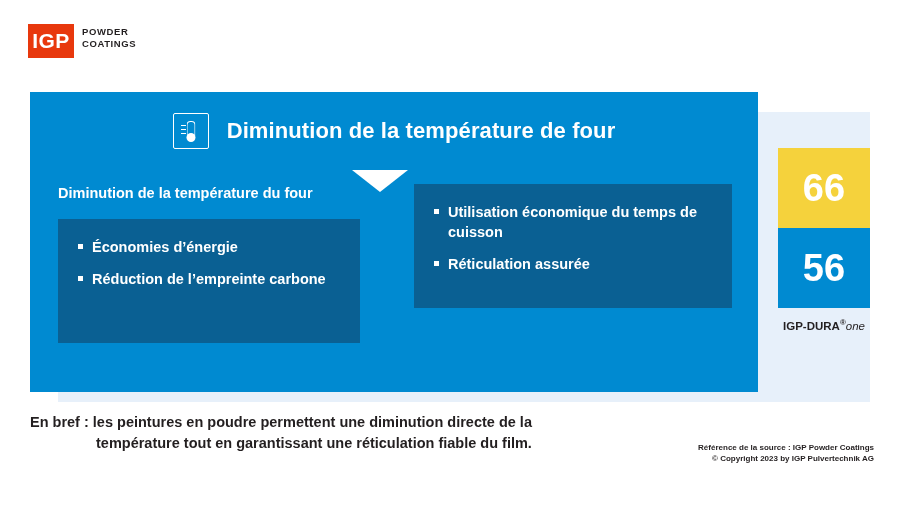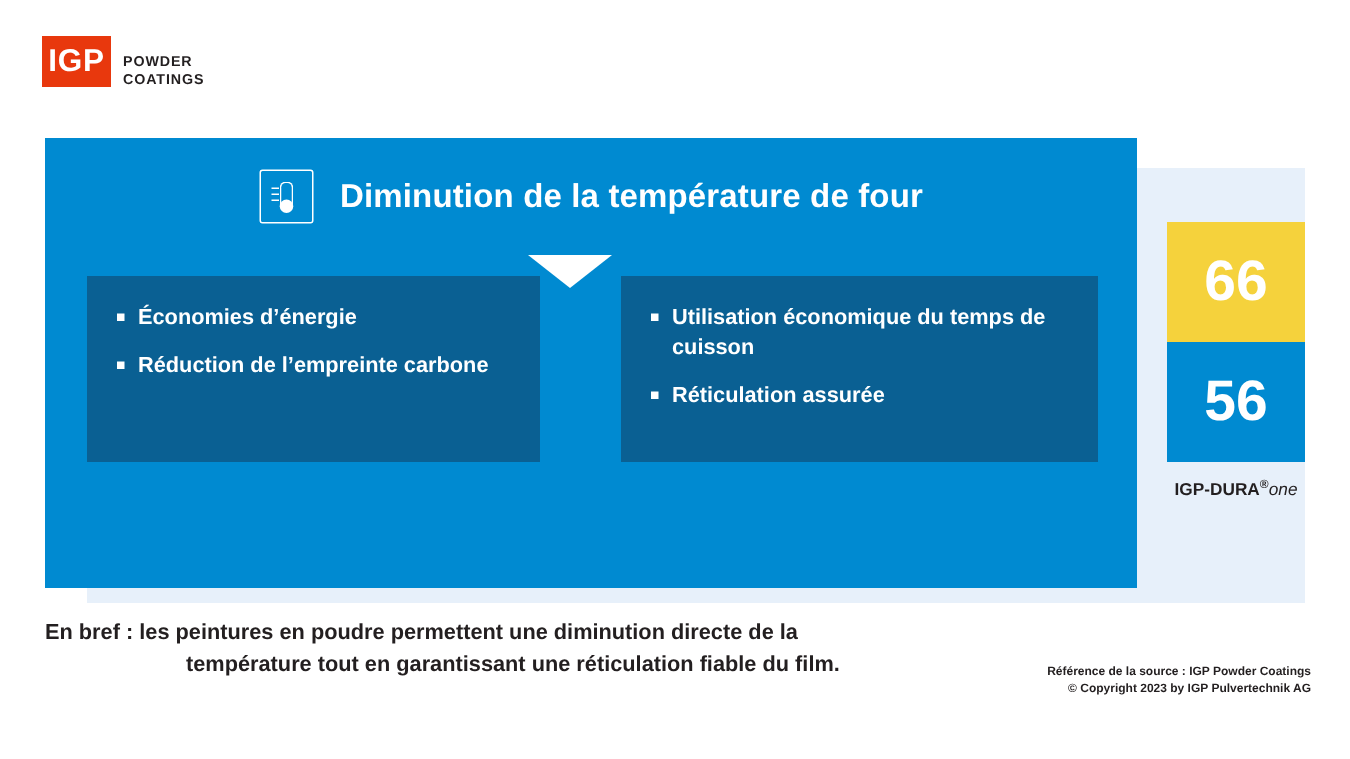--- a/index.html
+++ b/index.html
@@ -30,21 +30,21 @@
     color: #ffffff;
     font-weight: bold;
     font-size: 21px;
     letter-spacing: 0.5px;
     display: flex;
     align-items: center;
     justify-content: center;
   }
   .logo-text {
     margin-left: 8px;
-    margin-top: 12px;
+    margin-top: 2px;
     font-size: 9.5px;
     font-weight: bold;
     line-height: 12px;
     color: #231f20;
     letter-spacing: 0.6px;
   }
 
   
   .pale-panel {
     position: absolute;
@@ -231,21 +231,21 @@
     width: 620px;
     font-size: 14.5px;
     font-weight: bold;
     line-height: 21px;
     color: #231f20;
   }
   .summary .label { white-space: nowrap; }
   .summary .body { display: inline; }
   .summary-line2 {
     display: block;
-    margin-left: 94px;
+    margin-left: 66px;
   }
 
   
   .credit {
     position: absolute;
     right: 26px;
     bottom: 42px;
     text-align: right;
     font-size: 8px;
     font-weight: bold;
@@ -278,20 +278,21 @@
         <span class="tick t3"></span>
       </div>
       <div class="header-title">Diminution de la température de four</div>
     </div>
   </div>
 
   <div class="band"></div>
   <div class="notch"></div>
 
   <div class="col col-left">
+    <div class="col-title">Diminution de la température du four</div>
     <div class="card card-left">
       <ul class="bullets">
         <li>Économies d’énergie</li>
         <li>Réduction de l’empreinte carbone</li>
       </ul>
     </div>
   </div>
 
   <div class="col col-right">
     <div class="card card-right">

